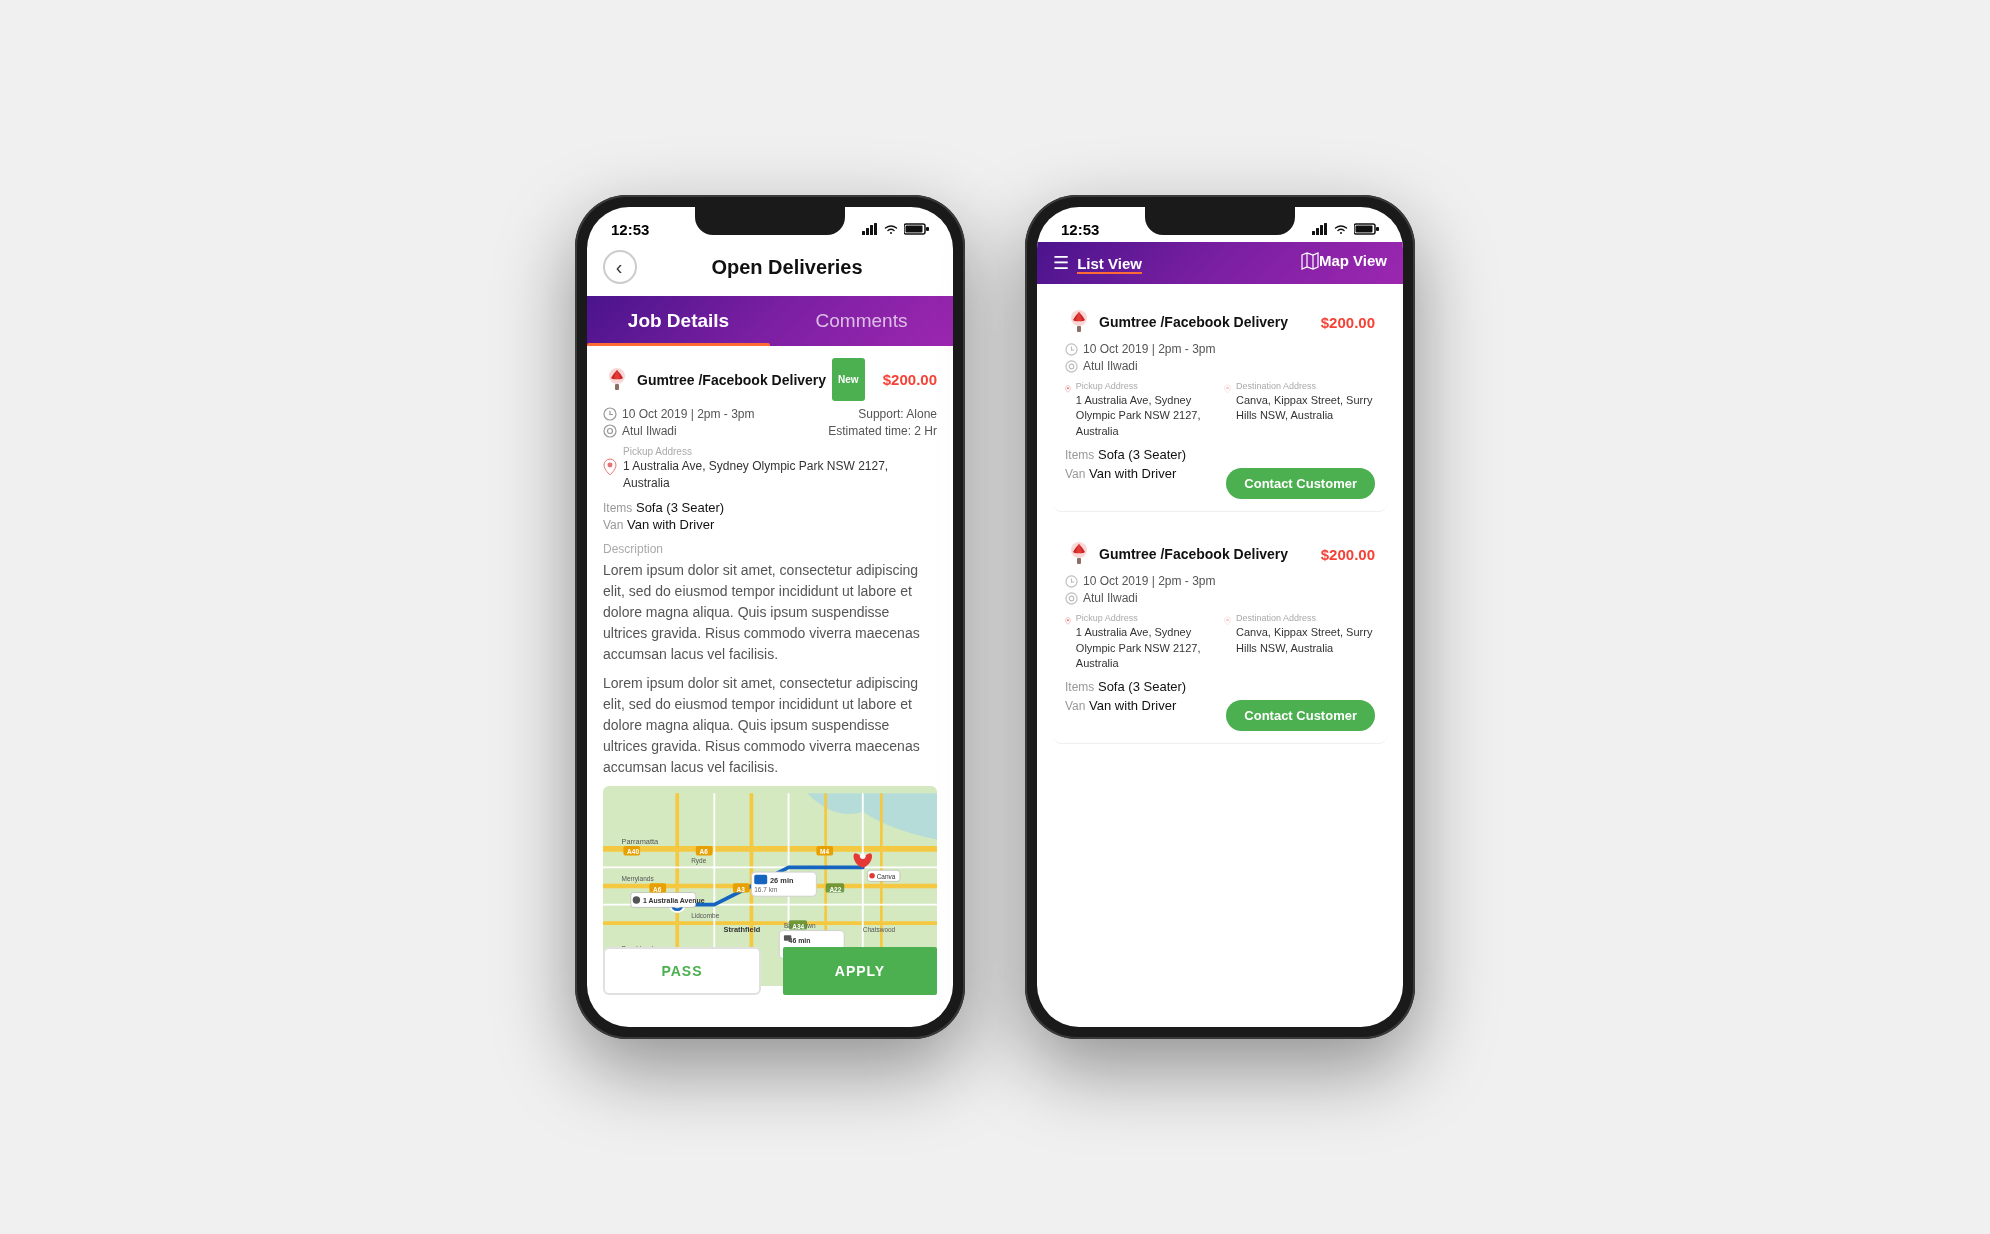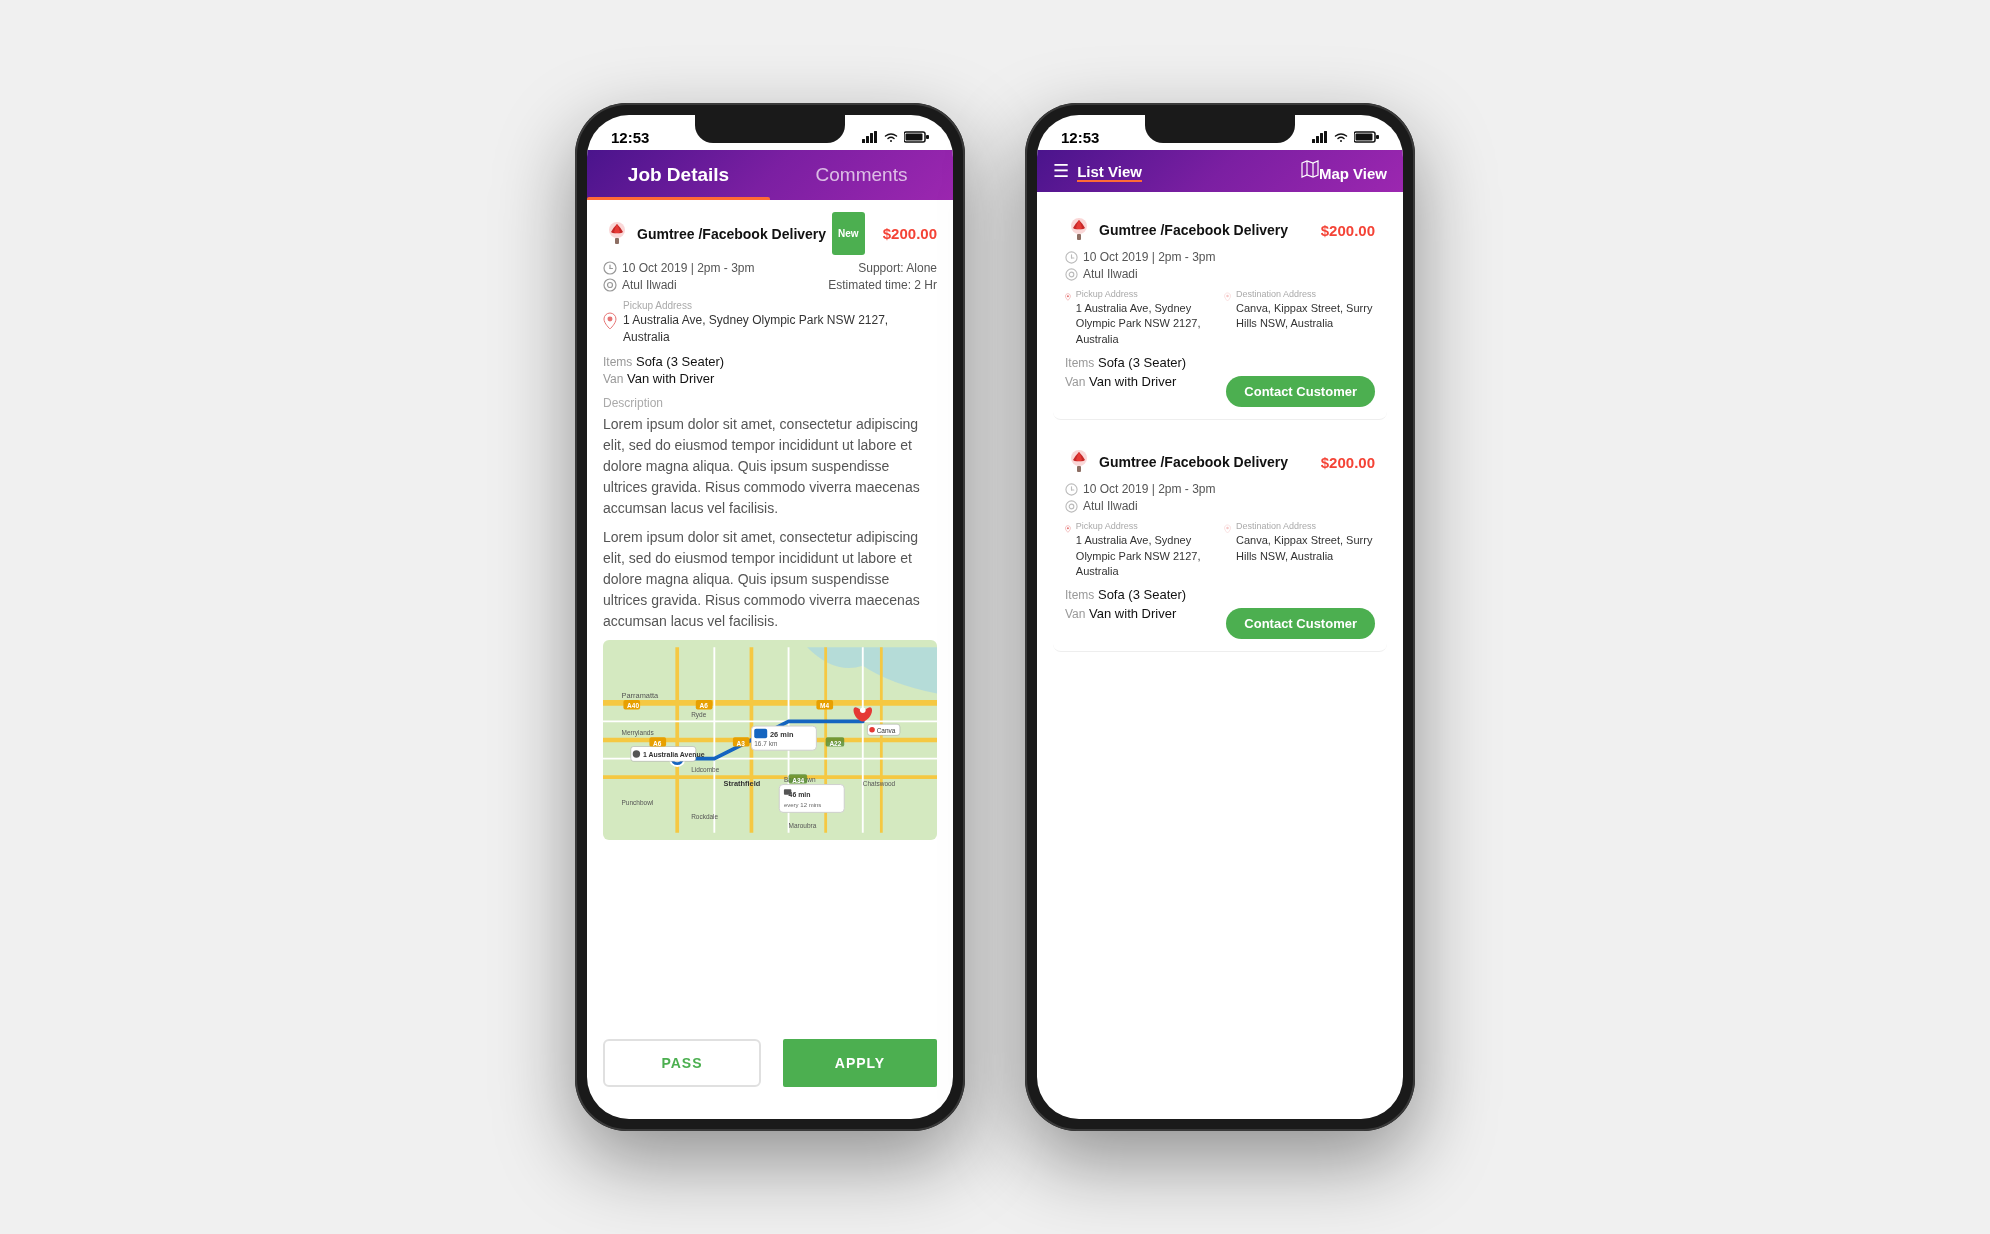--- a/index.html
+++ b/index.html
@@ -10,21 +10,21 @@
       align-items: center;
       min-height: 100vh;
       font-family: -apple-system, BlinkMacSystemFont, 'Helvetica Neue', Arial, sans-serif;
       gap: 60px;
       padding: 40px;
     }
 
     
     .phone {
       width: 390px;
-      height: 1028px;
+      height: 844px;
       background: #1a1a1a;
       border-radius: 52px;
       padding: 12px;
       box-shadow: 0 30px 80px rgba(0,0,0,0.4), inset 0 0 0 2px #3a3a3a;
       position: relative;
       flex-shrink: 0;
     }
 
     .phone-screen {
       width: 100%;
@@ -333,21 +333,21 @@
       position: absolute;
       bottom: -2px;
       left: 0;
       right: 0;
       height: 2px;
       background: #ff6b35;
     }
 
     .nav-map-view {
       display: flex;
-      align-items: flex-end;
+      align-items: flex-start;
       color: white;
       font-size: 15px;
       font-weight: 600;
       cursor: pointer;
     }
 
     .nav-map-icon {
       font-size: 16px;
     }
 
@@ -449,20 +449,24 @@
         <span>
           <svg width="25" height="12" viewBox="0 0 25 12">
             <rect x="0" y="1" width="21" height="10" rx="2" stroke="#111" stroke-width="1.5" fill="none"></rect>
             <rect x="1.5" y="2.5" width="17" height="7" rx="1" fill="#111"></rect>
             <rect x="22" y="4" width="3" height="4" rx="1" fill="#111"></rect>
           </svg>
         </span>
       </div>
     </div>
 
+    <div class="app-header">
+      <div class="back-btn"></div>
+      <h1>Open Deliveries</h1>
+    </div>
 
     <div class="tab-bar">
       <div class="tab-item active">
         <span>Job Details</span>
       </div>
       <div class="tab-item">
         <span>Comments</span>
       </div>
     </div>
 

